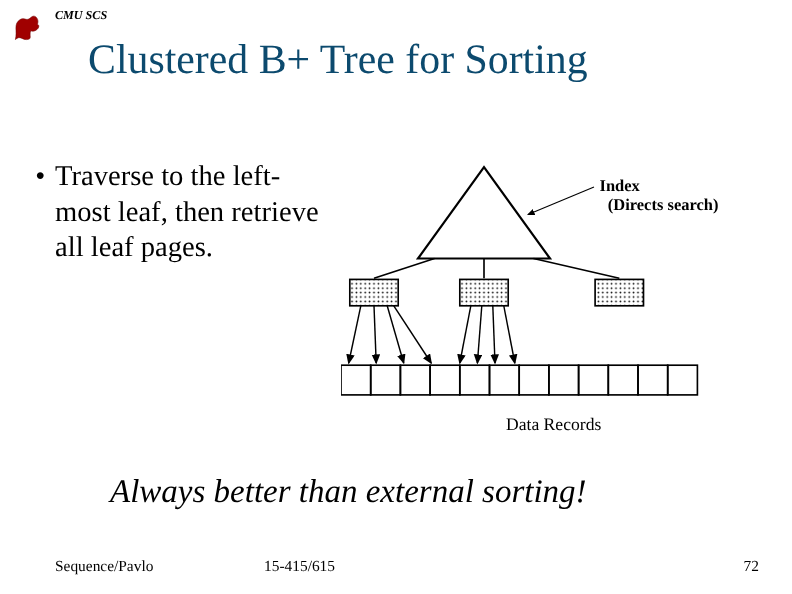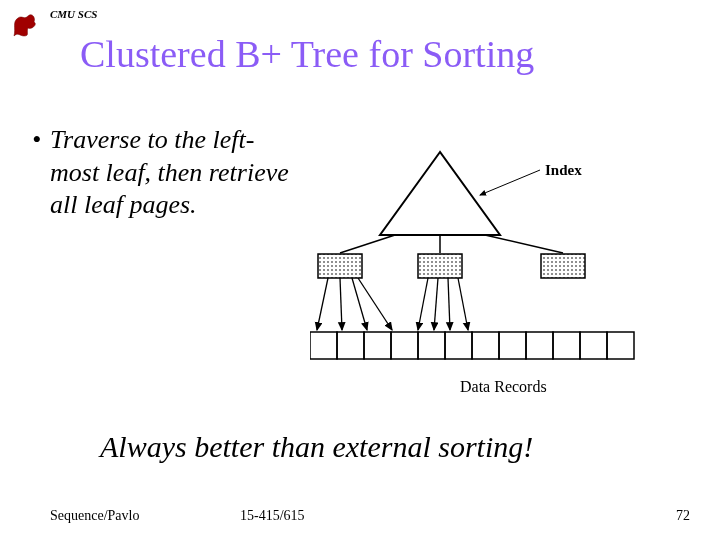--- a/index.html
+++ b/index.html
@@ -26,30 +26,29 @@
     top: 10px;
     left: 10px;
     width: 30px;
     height: 30px;
   }
   .title {
     position: absolute;
     top: 32px;
     left: 80px;
     font-size: 38px;
-    color: #8b5cf6;
+    color: #0c4a6e;
   }
   .bullet-block {
     position: absolute;
-    top: 124px;
+    top: 144px;
     left: 32px;
     width: 270px;
     font-size: 26px;
     line-height: 1.25;
-    font-style: italic;
   }
   .bullet-block .dot {
     display: inline-block;
     width: 18px;
     vertical-align: top;
   }
   .bullet-block .txt {
     display: inline-block;
     width: 245px;
     vertical-align: top;
@@ -172,21 +171,21 @@
       <rect x="189" y="192" width="27" height="27"></rect>
       <rect x="216" y="192" width="27" height="27"></rect>
       <rect x="243" y="192" width="27" height="27"></rect>
       <rect x="270" y="192" width="27" height="27"></rect>
       <rect x="297" y="192" width="27" height="27"></rect>
     </g>
   </svg>
 
   <div class="label-index">
     <span>Index</span><br>
-    &nbsp;&nbsp;
+    &nbsp;&nbsp;<span>(Directs search)</span>
   </div>
   <div class="label-records">Data Records</div>
 </div>
 
 <div class="footer-quote">Always better than external sorting!</div>
 
 <div class="foot-left">Sequence/Pavlo</div>
 <div class="foot-center">15-415/615</div>
 <div class="foot-right">72</div>
 

